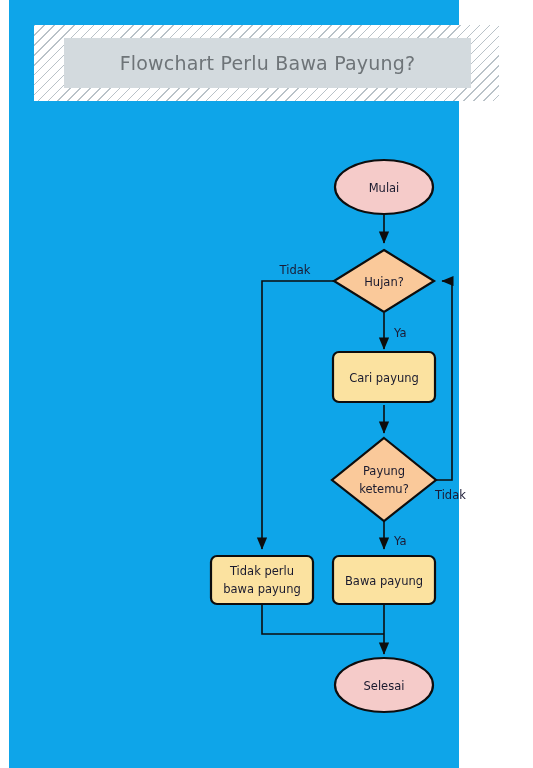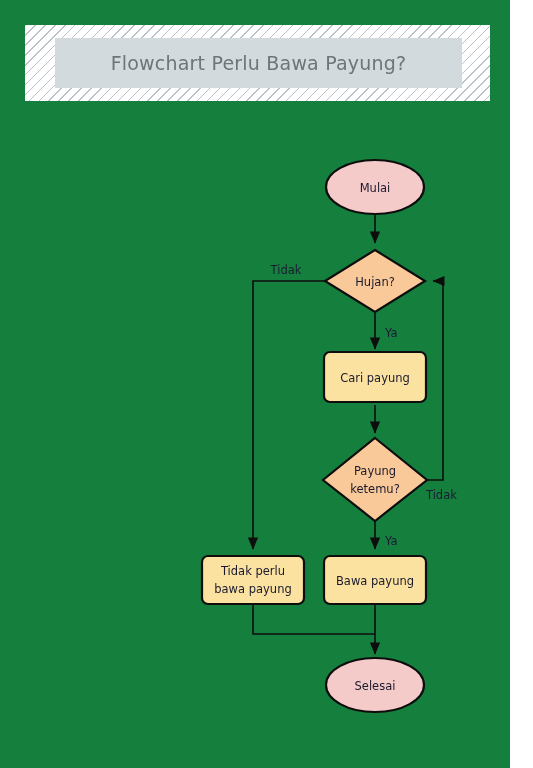--- a/index.html
+++ b/index.html
@@ -8,23 +8,24 @@
     background: #ffffff;
   }
   body {
     width: 533px;
     height: 768px;
     overflow: hidden;
     font-family: "DejaVu Sans", sans-serif;
   }
   #page {
     position: relative;
-    width: 510px;
+    width: 450px;
     height: 768px;
-    background: #15803d;
+    background: #0ea5e9;
+    margin-left: 9px;
   }
 
   
   #title-banner {
     position: absolute;
     left: 25px;
     top: 25px;
     width: 465px;
     height: 76px;
     background-image:

